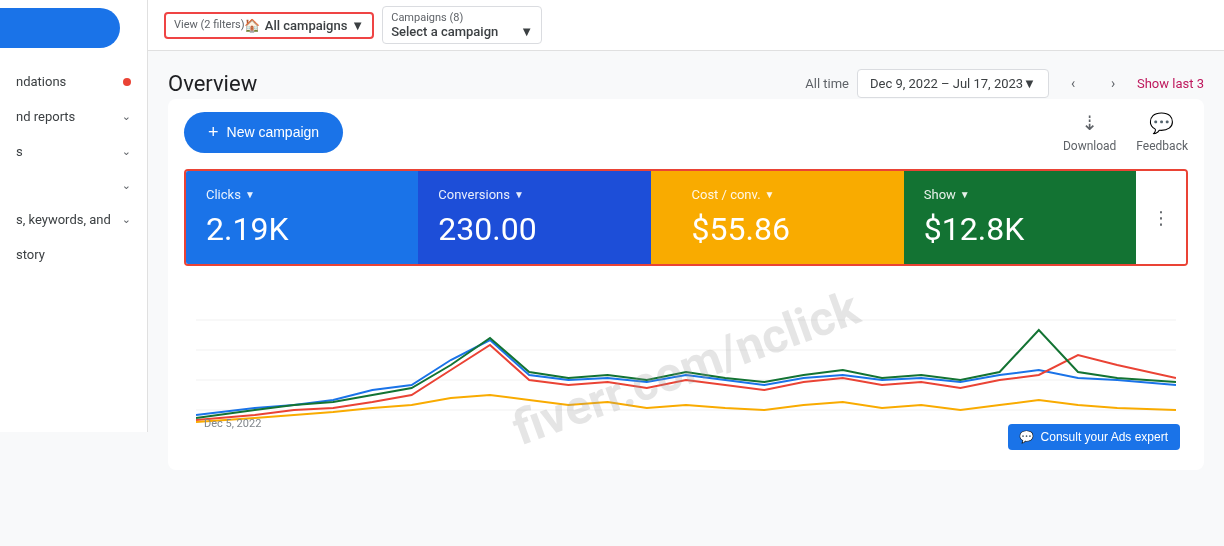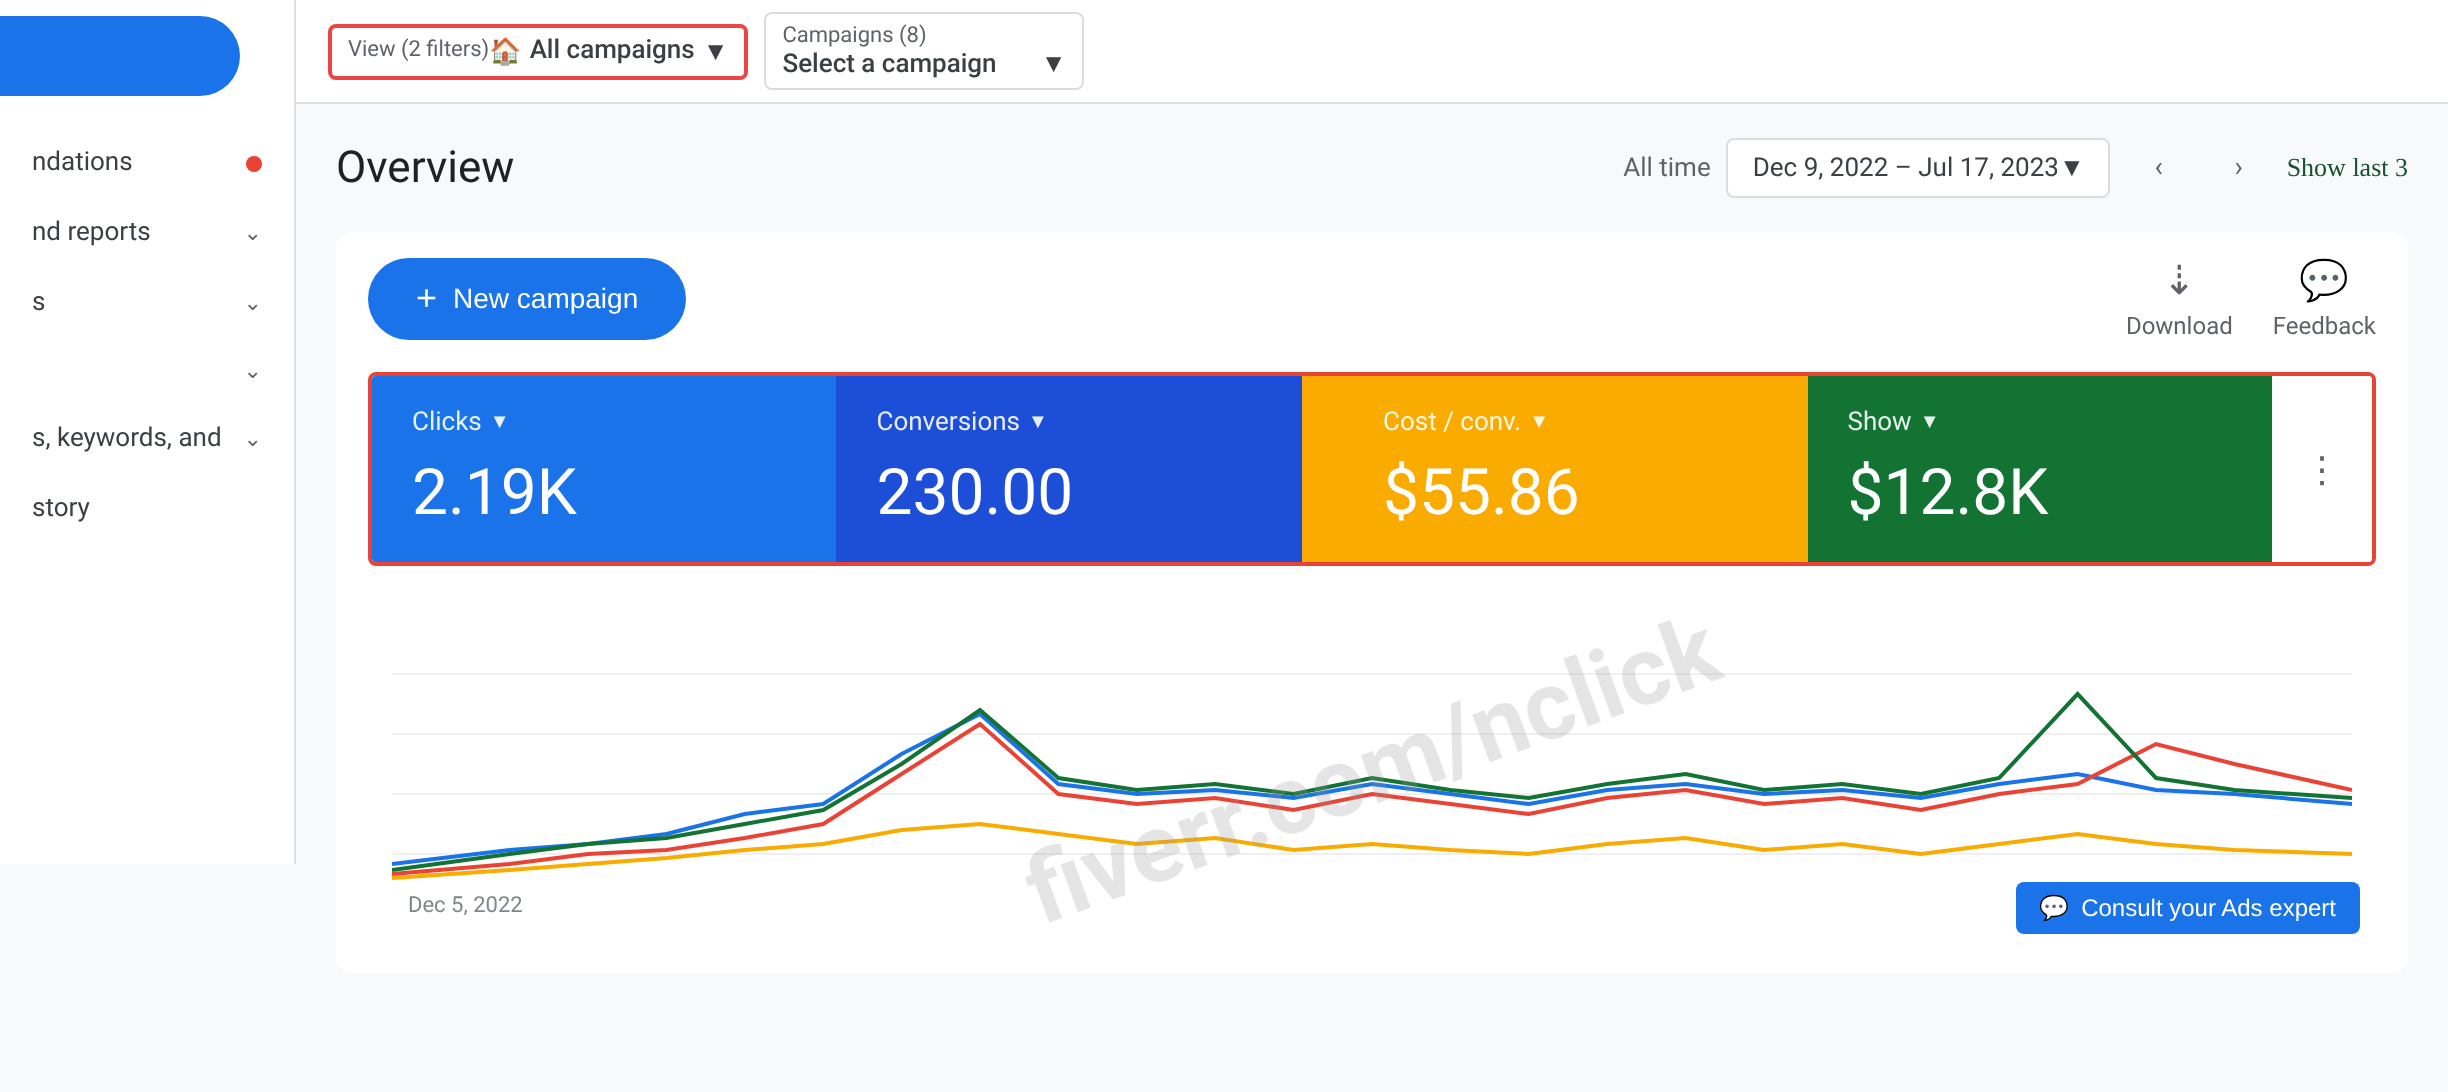--- a/index.html
+++ b/index.html
@@ -158,21 +158,20 @@
       flex: 1;
       padding: 16px 20px;
       overflow: hidden;
     }
 
     
     .overview-header {
       display: flex;
       align-items: center;
       justify-content: space-between;
-      margin-bottom: 16px;
     }
     .overview-title {
       font-size: 22px;
       font-weight: 400;
       color: #202124;
     }
     .date-range-area {
       display: flex;
       align-items: center;
       gap: 8px;
@@ -199,23 +198,22 @@
       border-radius: 50%;
       display: flex;
       align-items: center;
       justify-content: center;
       cursor: pointer;
       color: #5f6368;
       font-size: 14px;
     }
     .show-last-btn {
       font-size: 13px;
-      color: #14532d;
-      cursor: pointer;
-      font-family: Liberation Serif, serif;
+      color: #be185d;
+      cursor: pointer;
     }
 
     
     .action-row {
       display: flex;
       align-items: center;
       justify-content: space-between;
       margin-bottom: 16px;
     }
     .new-campaign-btn {
@@ -302,21 +300,21 @@
       overflow: hidden;
     }
     .chart-svg {
       width: 100%;
       height: 140px;
     }
     .chart-label-left {
       font-size: 11px;
       color: #80868b;
       position: absolute;
-      bottom: 16px;
+      bottom: 28px;
       left: 20px;
     }
     .chart-label-right {
       font-size: 11px;
       color: #80868b;
       position: absolute;
       bottom: 16px;
       right: 20px;
     }
 

